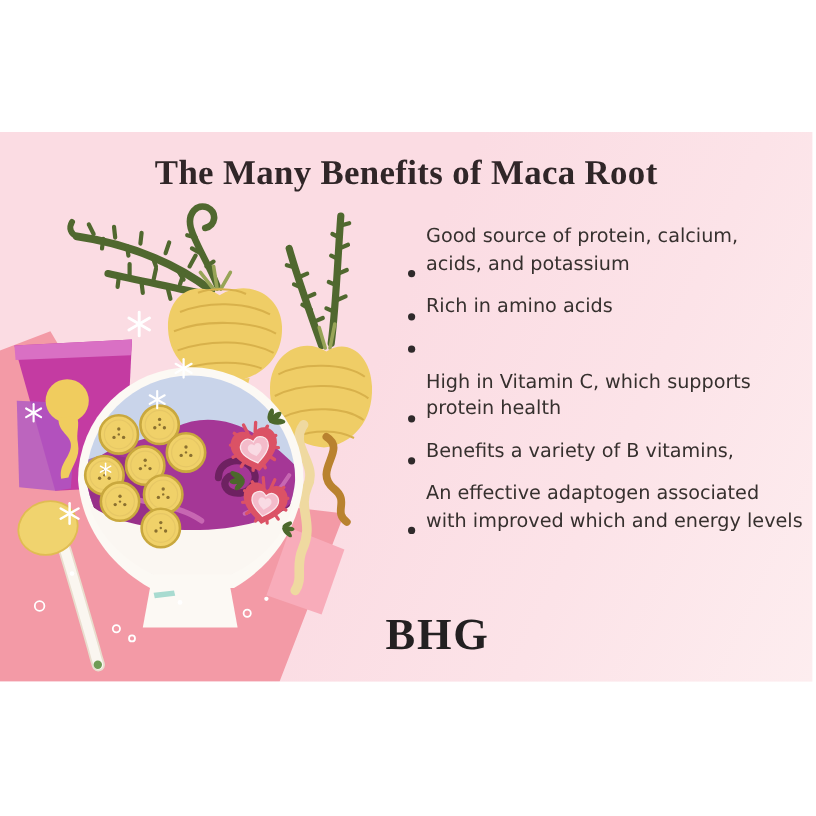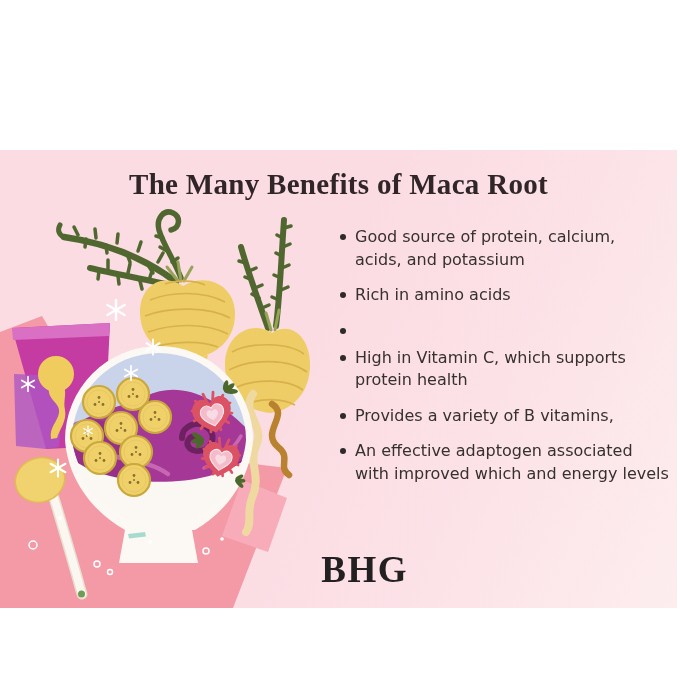--- a/index.html
+++ b/index.html
@@ -1,26 +1,26 @@
 <!DOCTYPE html>
 <html><head>
 <meta charset="utf-8">
 <style>
   html,body{margin:0;padding:0;}
   body{width:680px;height:680px;background:#ffffff;position:relative;overflow:hidden;
        font-family:"DejaVu Sans",sans-serif;}
   .stage{position:absolute;inset:0;background:#ffffff;}
   .panel{position:absolute;left:0;top:110px;width:677px;height:458px;
-         background:linear-gradient(115deg,#FBDCE3 0%,#FBDCE3 45%,#FCE3E8 72%,#FDEDEF 100%);margin-top:40px;}
+         background:linear-gradient(115deg,#FBDCE3 0%,#FBDCE3 45%,#FCE3E8 72%,#FDEDEF 100%);}
   .title{position:absolute;left:0;top:18px;width:100%;text-align:center;
          font-family:"Liberation Serif","DejaVu Serif",serif;font-weight:700;
          font-size:29px;letter-spacing:.3px;color:#302628;}
   .illu{position:absolute;left:0;top:0;width:340px;height:458px;}
   .benefits{position:absolute;left:338px;top:76px;width:332px;margin:0;padding:0;list-style:none;}
-  .benefits li{display:flex;align-items:flex-start;margin:0 0 13px 0;color:#36302E;}
+  .benefits li{display:flex;align-items:flex-end;margin:0 0 13px 0;color:#36302E;}
   .benefits .dot{flex:0 0 auto;width:6px;height:6px;border-radius:50%;background:#2F2A2B;
                  margin:8px 9px 0 2px;}
   .benefits .lines span{display:block;white-space:nowrap;font-size:16px;line-height:22.5px;}
   .brand{position:absolute;left:288px;top:398px;width:120px;text-align:right;
          font-family:"Liberation Serif","DejaVu Serif",serif;font-weight:700;
          font-size:37px;letter-spacing:1.5px;color:#232021;}
 </style>
 </head>
 <body>
 
@@ -259,21 +259,21 @@
       <li>
         <span class="dot"></span>
         <span class="lines">
           <span>High in Vitamin C, which supports</span>
           <span>protein health</span>
         </span>
       </li>
       <li>
         <span class="dot"></span>
         <span class="lines">
-          <span>Provides a variety of B vitamins,</span>
+          <span>Benefits a variety of B vitamins,</span>
         </span>
       </li>
       <li>
         <span class="dot"></span>
         <span class="lines">
           <span>An effective adaptogen associated</span>
           <span>with improved which and energy levels</span>
         </span>
       </li>
     </ul>

